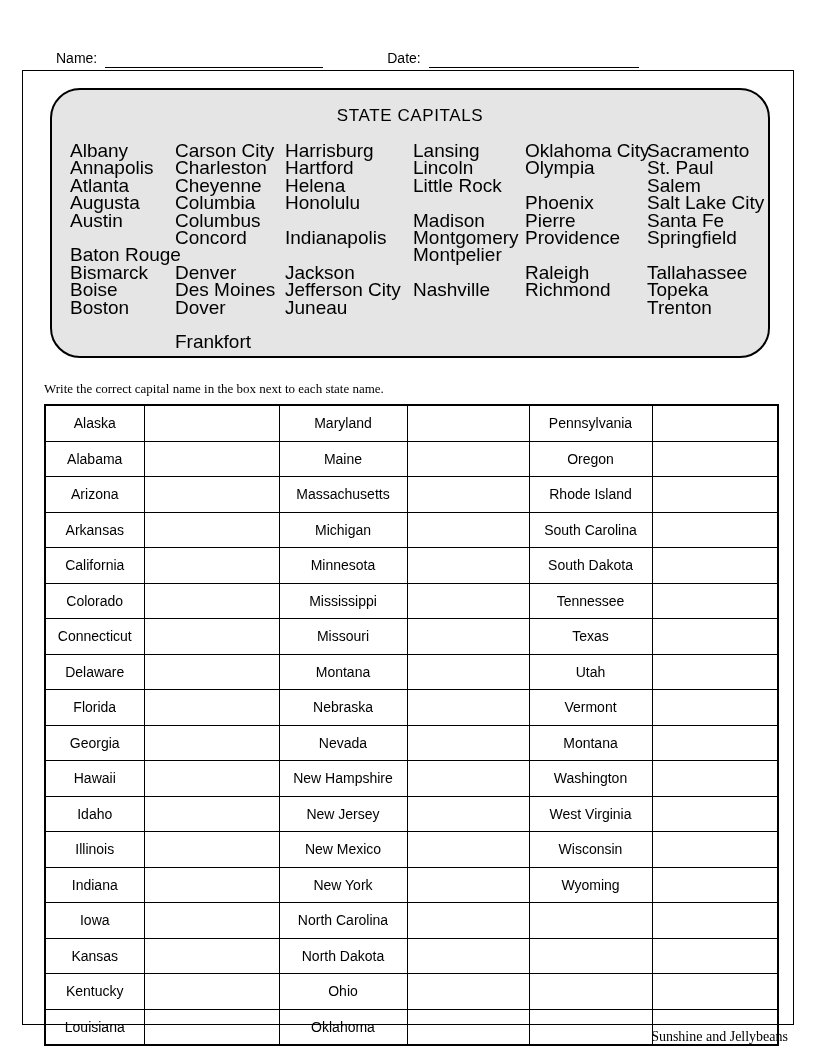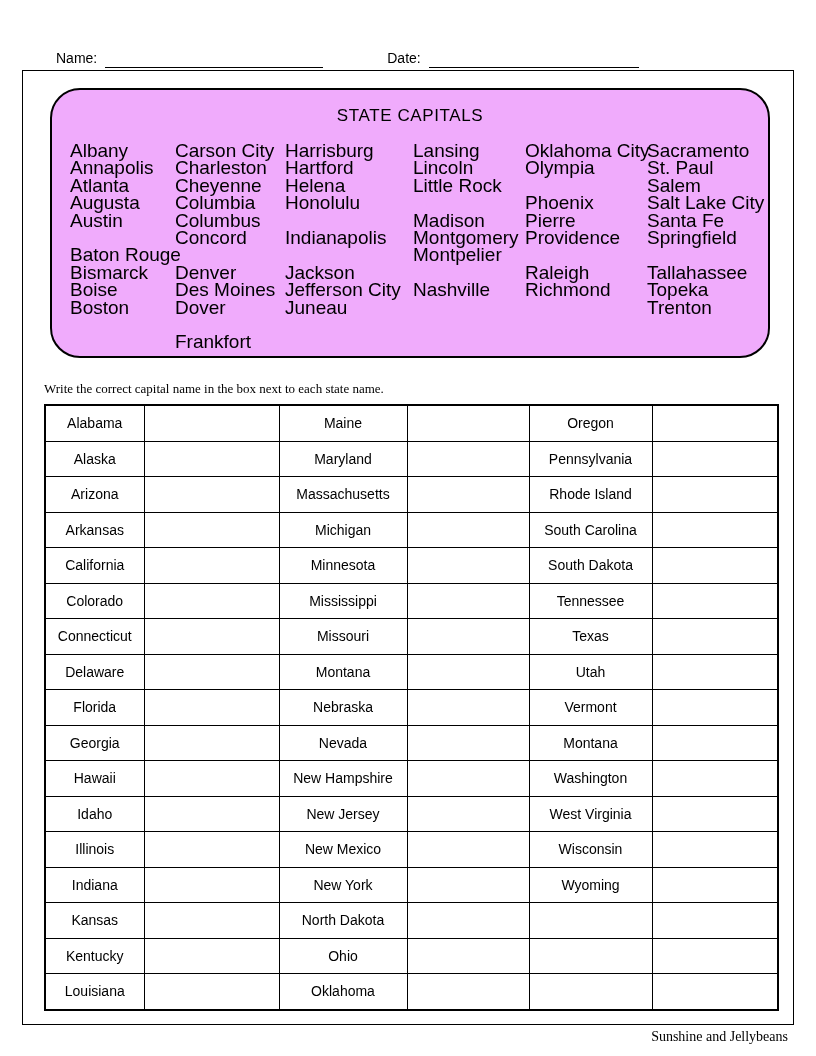--- a/index.html
+++ b/index.html
@@ -55,21 +55,21 @@
   
   .wordbank {
     position: absolute;
     left: 50px;
     top: 88px;
     width: 720px;
     height: 270px;
     border: 2px solid #000;
     border-radius: 30px;
     box-sizing: border-box;
-    background: #f0abfc;
+    background: #e5e5e5;
   }
   .wordbank-title {
     text-align: center;
     font-size: 17px;
     letter-spacing: 0.6px;
     margin-top: 16px;
     font-family: "Liberation Sans", sans-serif;
   }
   .wb-columns {
     position: absolute;
@@ -219,36 +219,36 @@
   <colgroup>
     <col class="col-state">
       <col class="col-blank">
     <col class="col-state2">
       <col class="col-blank2">
     <col class="col-state3">
       <col class="col-blank3">
   </colgroup>
   <tbody id="answer-rows">
       <tr>
+        <td>Alaska</td>
+        <td></td>
+        <td>Maryland</td>
+        <td></td>
+        <td>Pennsylvania</td>
+        <td></td>
+      </tr>
+      <tr>
         <td>Alabama</td>
         <td></td>
         <td>Maine</td>
         <td></td>
         <td>Oregon</td>
         <td></td>
       </tr>
       <tr>
-        <td>Alaska</td>
-        <td></td>
-        <td>Maryland</td>
-        <td></td>
-        <td>Pennsylvania</td>
-        <td></td>
-      </tr>
-      <tr>
         <td>Arizona</td>
         <td></td>
         <td>Massachusetts</td>
         <td></td>
         <td>Rhode Island</td>
         <td></td>
       </tr>
       <tr>
         <td>Arkansas</td>
         <td></td>
@@ -328,20 +328,28 @@
         <td></td>
         <td>Wisconsin</td>
         <td></td>
       </tr>
       <tr>
         <td>Indiana</td>
         <td></td>
         <td>New York</td>
         <td></td>
         <td>Wyoming</td>
+        <td></td>
+      </tr>
+      <tr>
+        <td>Iowa</td>
+        <td></td>
+        <td>North Carolina</td>
+        <td></td>
+        <td></td>
         <td></td>
       </tr>
       <tr>
         <td>Kansas</td>
         <td></td>
         <td>North Dakota</td>
         <td></td>
         <td></td>
         <td></td>
       </tr>

